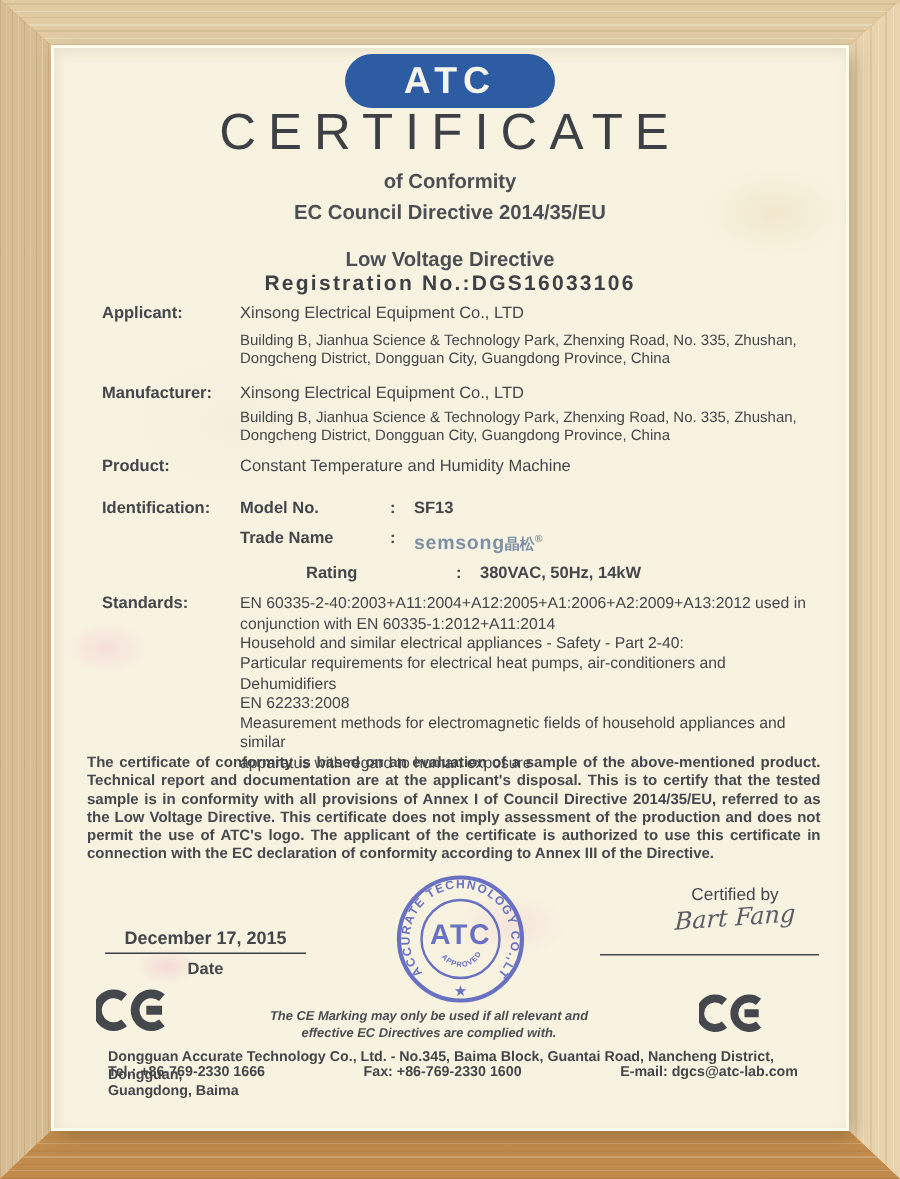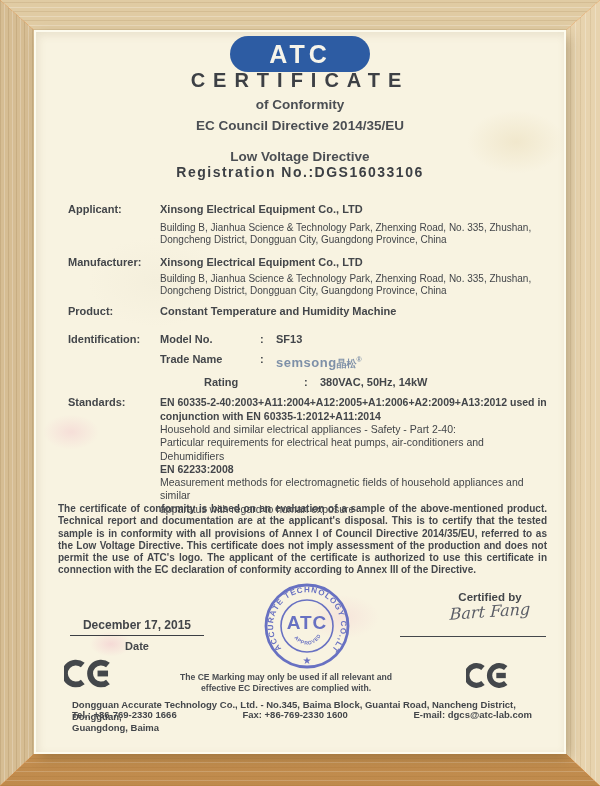--- a/index.html
+++ b/index.html
@@ -30,65 +30,65 @@
       radial-gradient(ellipse 55px 32px at 305px 585px, rgba(235,130,175,.13), transparent 70%),
       radial-gradient(ellipse 70px 45px at 480px 110px, rgba(222,202,152,.28), transparent 70%),
       radial-gradient(ellipse 90px 60px at 120px 250px, rgba(240,235,215,.5), transparent 75%);
     box-shadow:0 0 0 2px #fdfbee, 4px 5px 12px rgba(90,70,35,.38), inset 2px 3px 9px rgba(140,115,70,.14);
     color:#43464a;}
 
   
   .hdr{position:absolute;top:0;left:0;right:0;text-align:center;}
   .atc-pill{width:140px;height:36px;margin:4px auto 0;border-radius:18px;background:#2d5ca3;
     color:#f6f4ea;font-weight:bold;font-size:25px;letter-spacing:4px;line-height:36px;text-align:center;}
-  .cert-title{margin-top:-3px;font-size:20px;font-weight:bold;letter-spacing:8px;color:#3d4045;}
+  .cert-title{margin-top:-3px;font-size:34px;font-weight:normal;letter-spacing:8px;color:#3d4045;}
   .sub1{margin-top:5px;font-size:13.5px;font-weight:bold;color:#4b4e53;}
   .sub2{margin-top:6px;font-size:13.5px;font-weight:bold;color:#4b4e53;}
   .sub3{margin-top:16px;font-size:13.5px;font-weight:bold;color:#4b4e53;}
   .reg{font-size:14px;font-weight:bold;letter-spacing:1.5px;color:#3d4045;}
 
   
   .fields{position:absolute;top:171px;left:32px;right:16px;font-size:11px;}
   .frow{display:flex;}
   .flabel{width:92px;flex-shrink:0;font-weight:bold;}
   .fvalue{flex:1;}
-  .bold{font-weight:bold;}
+  .bold{font-weight:normal;}
   .addr{font-size:10px;line-height:12px;margin-top:7px;}
   .mt10{margin-top:10px;align-items:flex-end;} .mt8{margin-top:8px;} .mt16{margin-top:16px;} .mt6{margin-top:6px;padding-left:44px;}
   .idrow{display:flex;}
   .idlabel{width:100px;font-weight:bold;}
   .idcolon{width:16px;font-weight:bold;}
   .idvalue{font-weight:bold;}
   .tradename{color:#7e90a8;font-weight:bold;font-size:13px;letter-spacing:.5px;line-height:13px;}
   .tradename .cjk{font-size:10px;letter-spacing:0;}
   .tradename .reg-mark{font-size:7px;vertical-align:super;}
   .stds{line-height:13.3px;font-size:10.5px;}
 
   
   .decl{position:absolute;top:471px;left:22px;width:489px;font-size:10px;line-height:12.3px;
     font-weight:bold;text-align:justify;color:#45484d;}
 
   
   .date-group{position:absolute;left:34px;top:586px;width:134px;text-align:center;}
   .date-value{font-size:12px;font-weight:bold;padding-bottom:3px;border-bottom:1.5px solid #3c3f44;}
   .date-label{margin-top:4px;font-size:11px;font-weight:bold;}
 
-  .certified{position:absolute;left:394px;top:559px;width:120px;text-align:center;font-size:11.5px;font-weight:bold;}
+  .certified{position:absolute;left:394px;top:559px;width:120px;text-align:center;font-size:11.5px;font-weight:normal;}
   .signature{position:absolute;left:384px;top:570px;width:140px;text-align:center;
     font-family:"DejaVu Serif",serif;font-style:italic;font-size:16px;color:#5a5d66;
     transform:rotate(-4deg) skewX(-6deg);}
   .sigline{position:absolute;left:364px;top:604px;width:146px;border-top:1.2px solid #44474b;}
 
   .stamp{position:absolute;left:225px;top:548px;opacity:.88;}
   .ce{position:absolute;}
   .ce-left{left:28px;top:624px;}
   .ce-right{left:430px;top:628px;}
 
   .notice{position:absolute;left:130px;top:640px;width:240px;text-align:center;
-    font-size:8.6px;line-height:10.6px;font-weight:bold;color:#4a4d52;}
+    font-size:8.6px;line-height:10.6px;font-weight:bold;color:#4a4d52;font-style:italic;}
   .company{position:absolute;left:36px;top:667px;width:474px;font-size:9.5px;line-height:11.5px;font-weight:bold;}
   .contact{position:absolute;left:36px;top:677px;width:460px;display:flex;justify-content:space-between;
     font-size:9.5px;font-weight:bold;}
 </style>
 </head>
 <body>
 
 <div class="scene">
   <div class="plank plank-top"></div>
   <div class="plank plank-left"></div>

